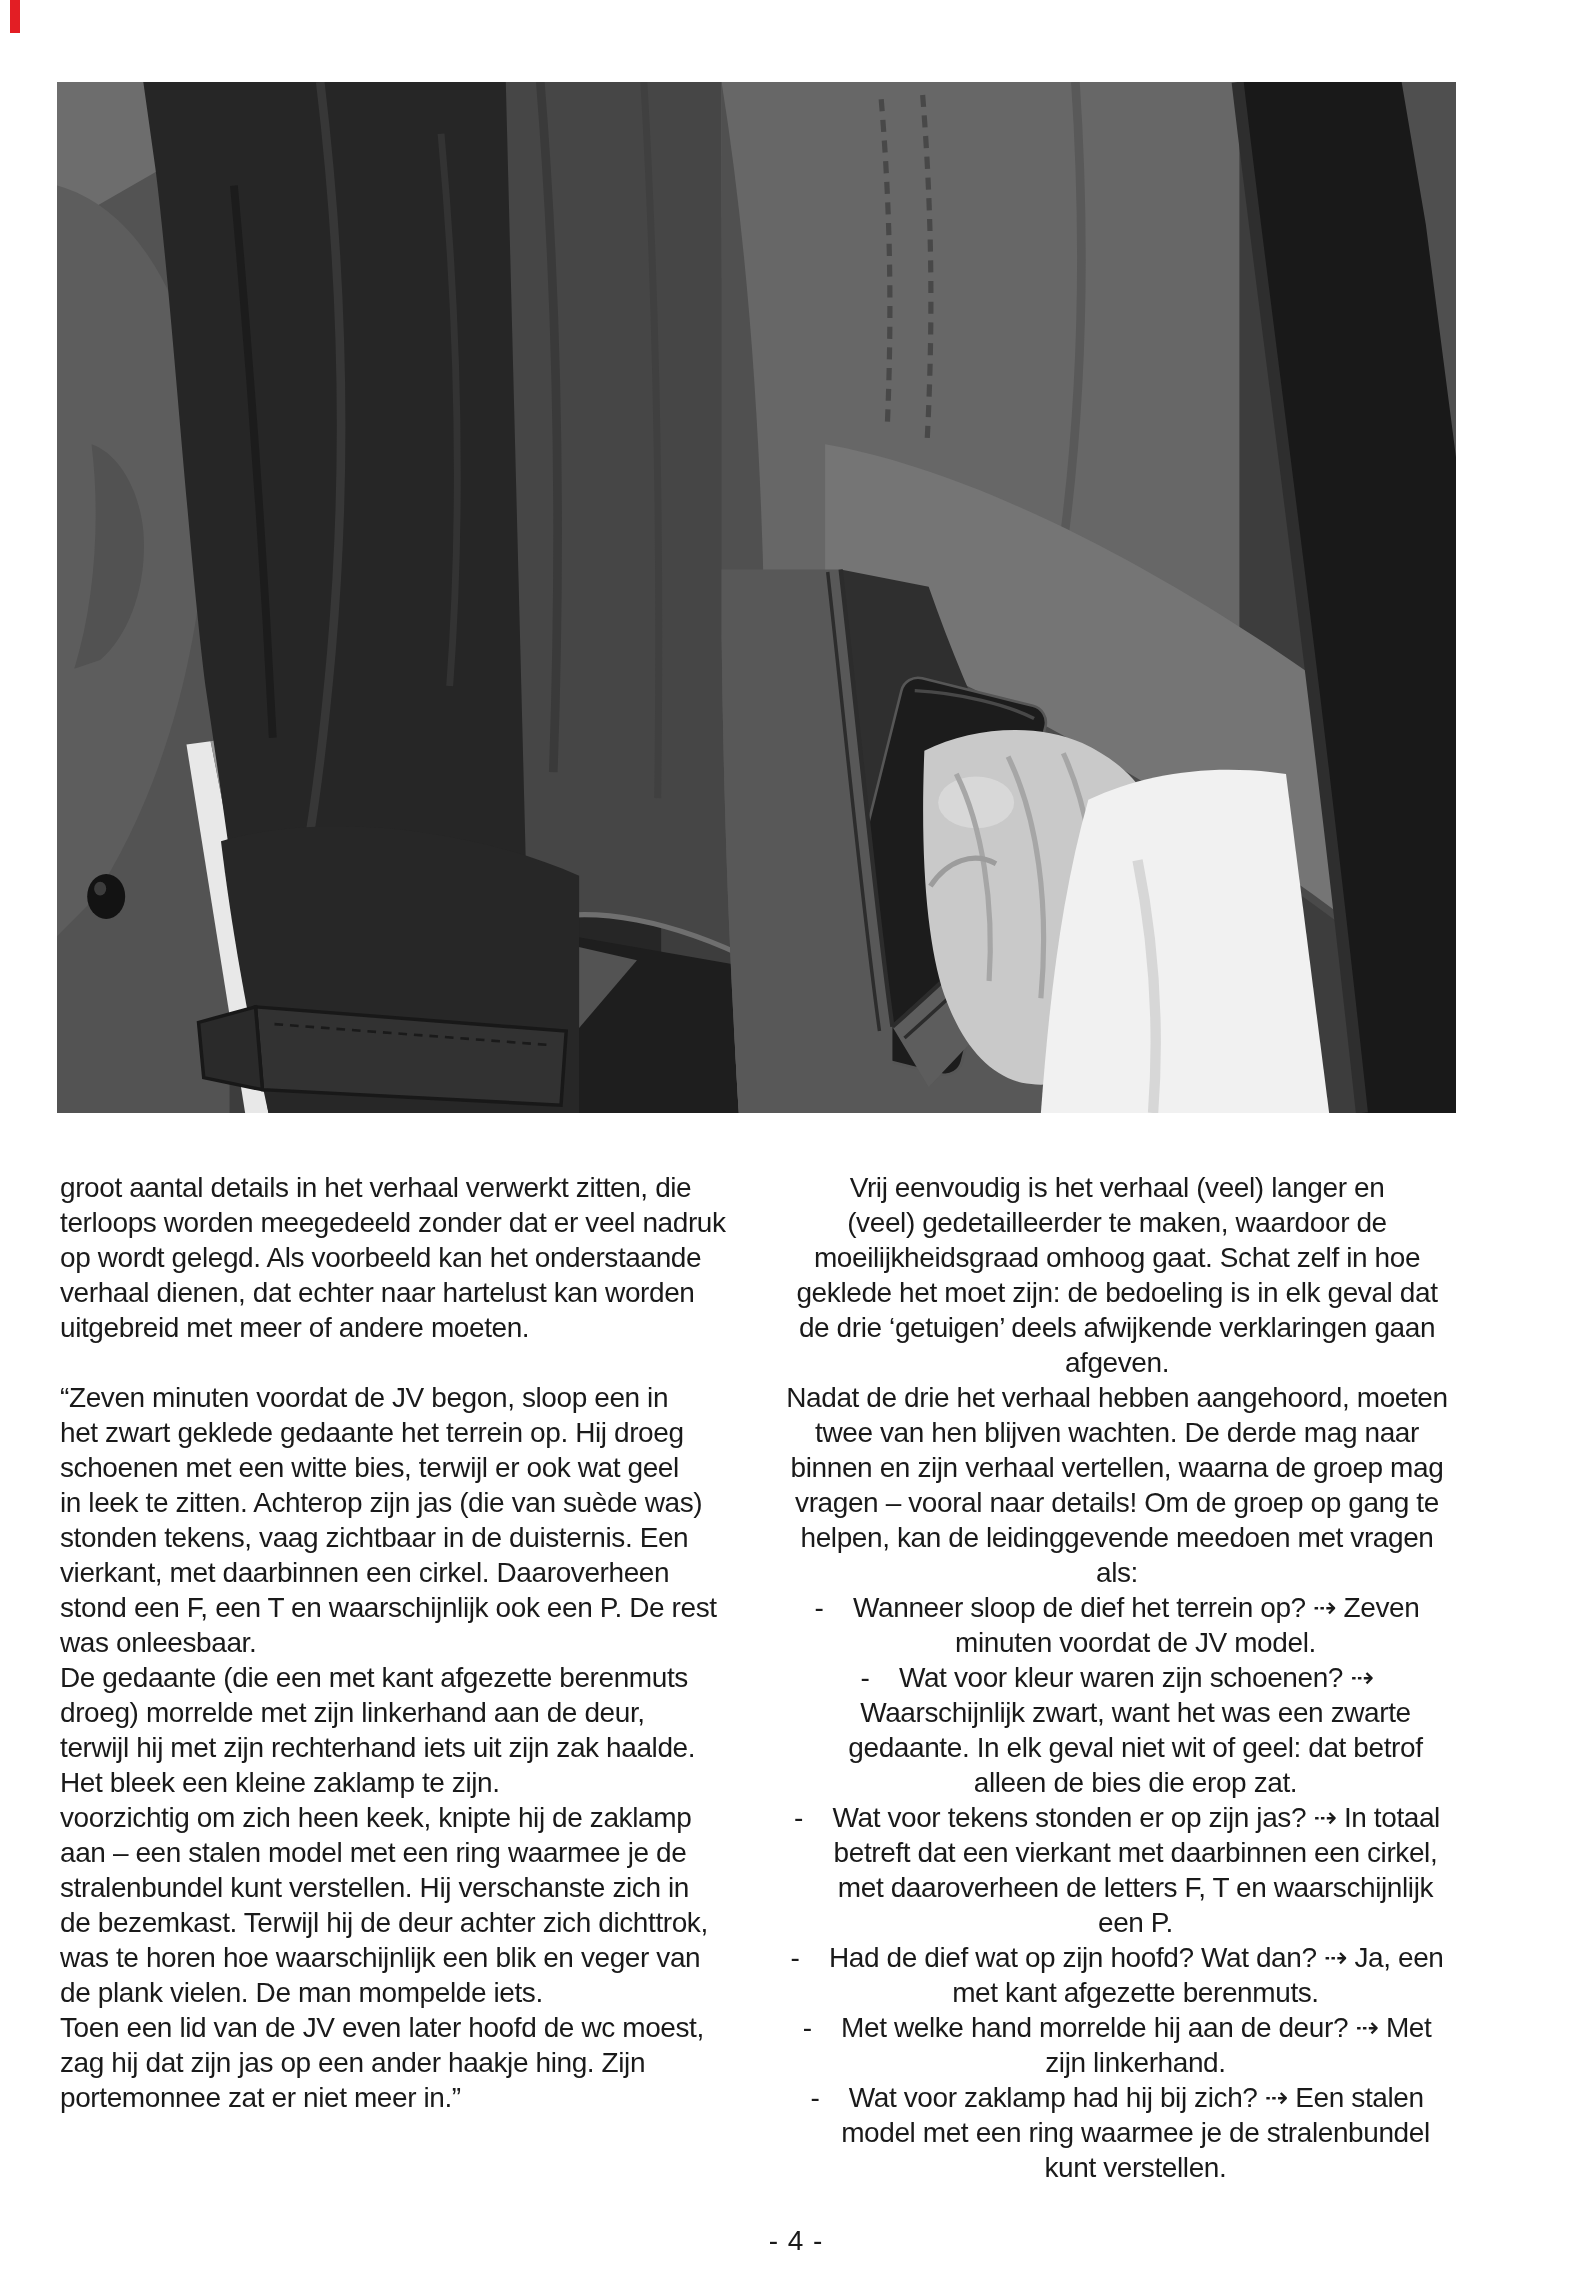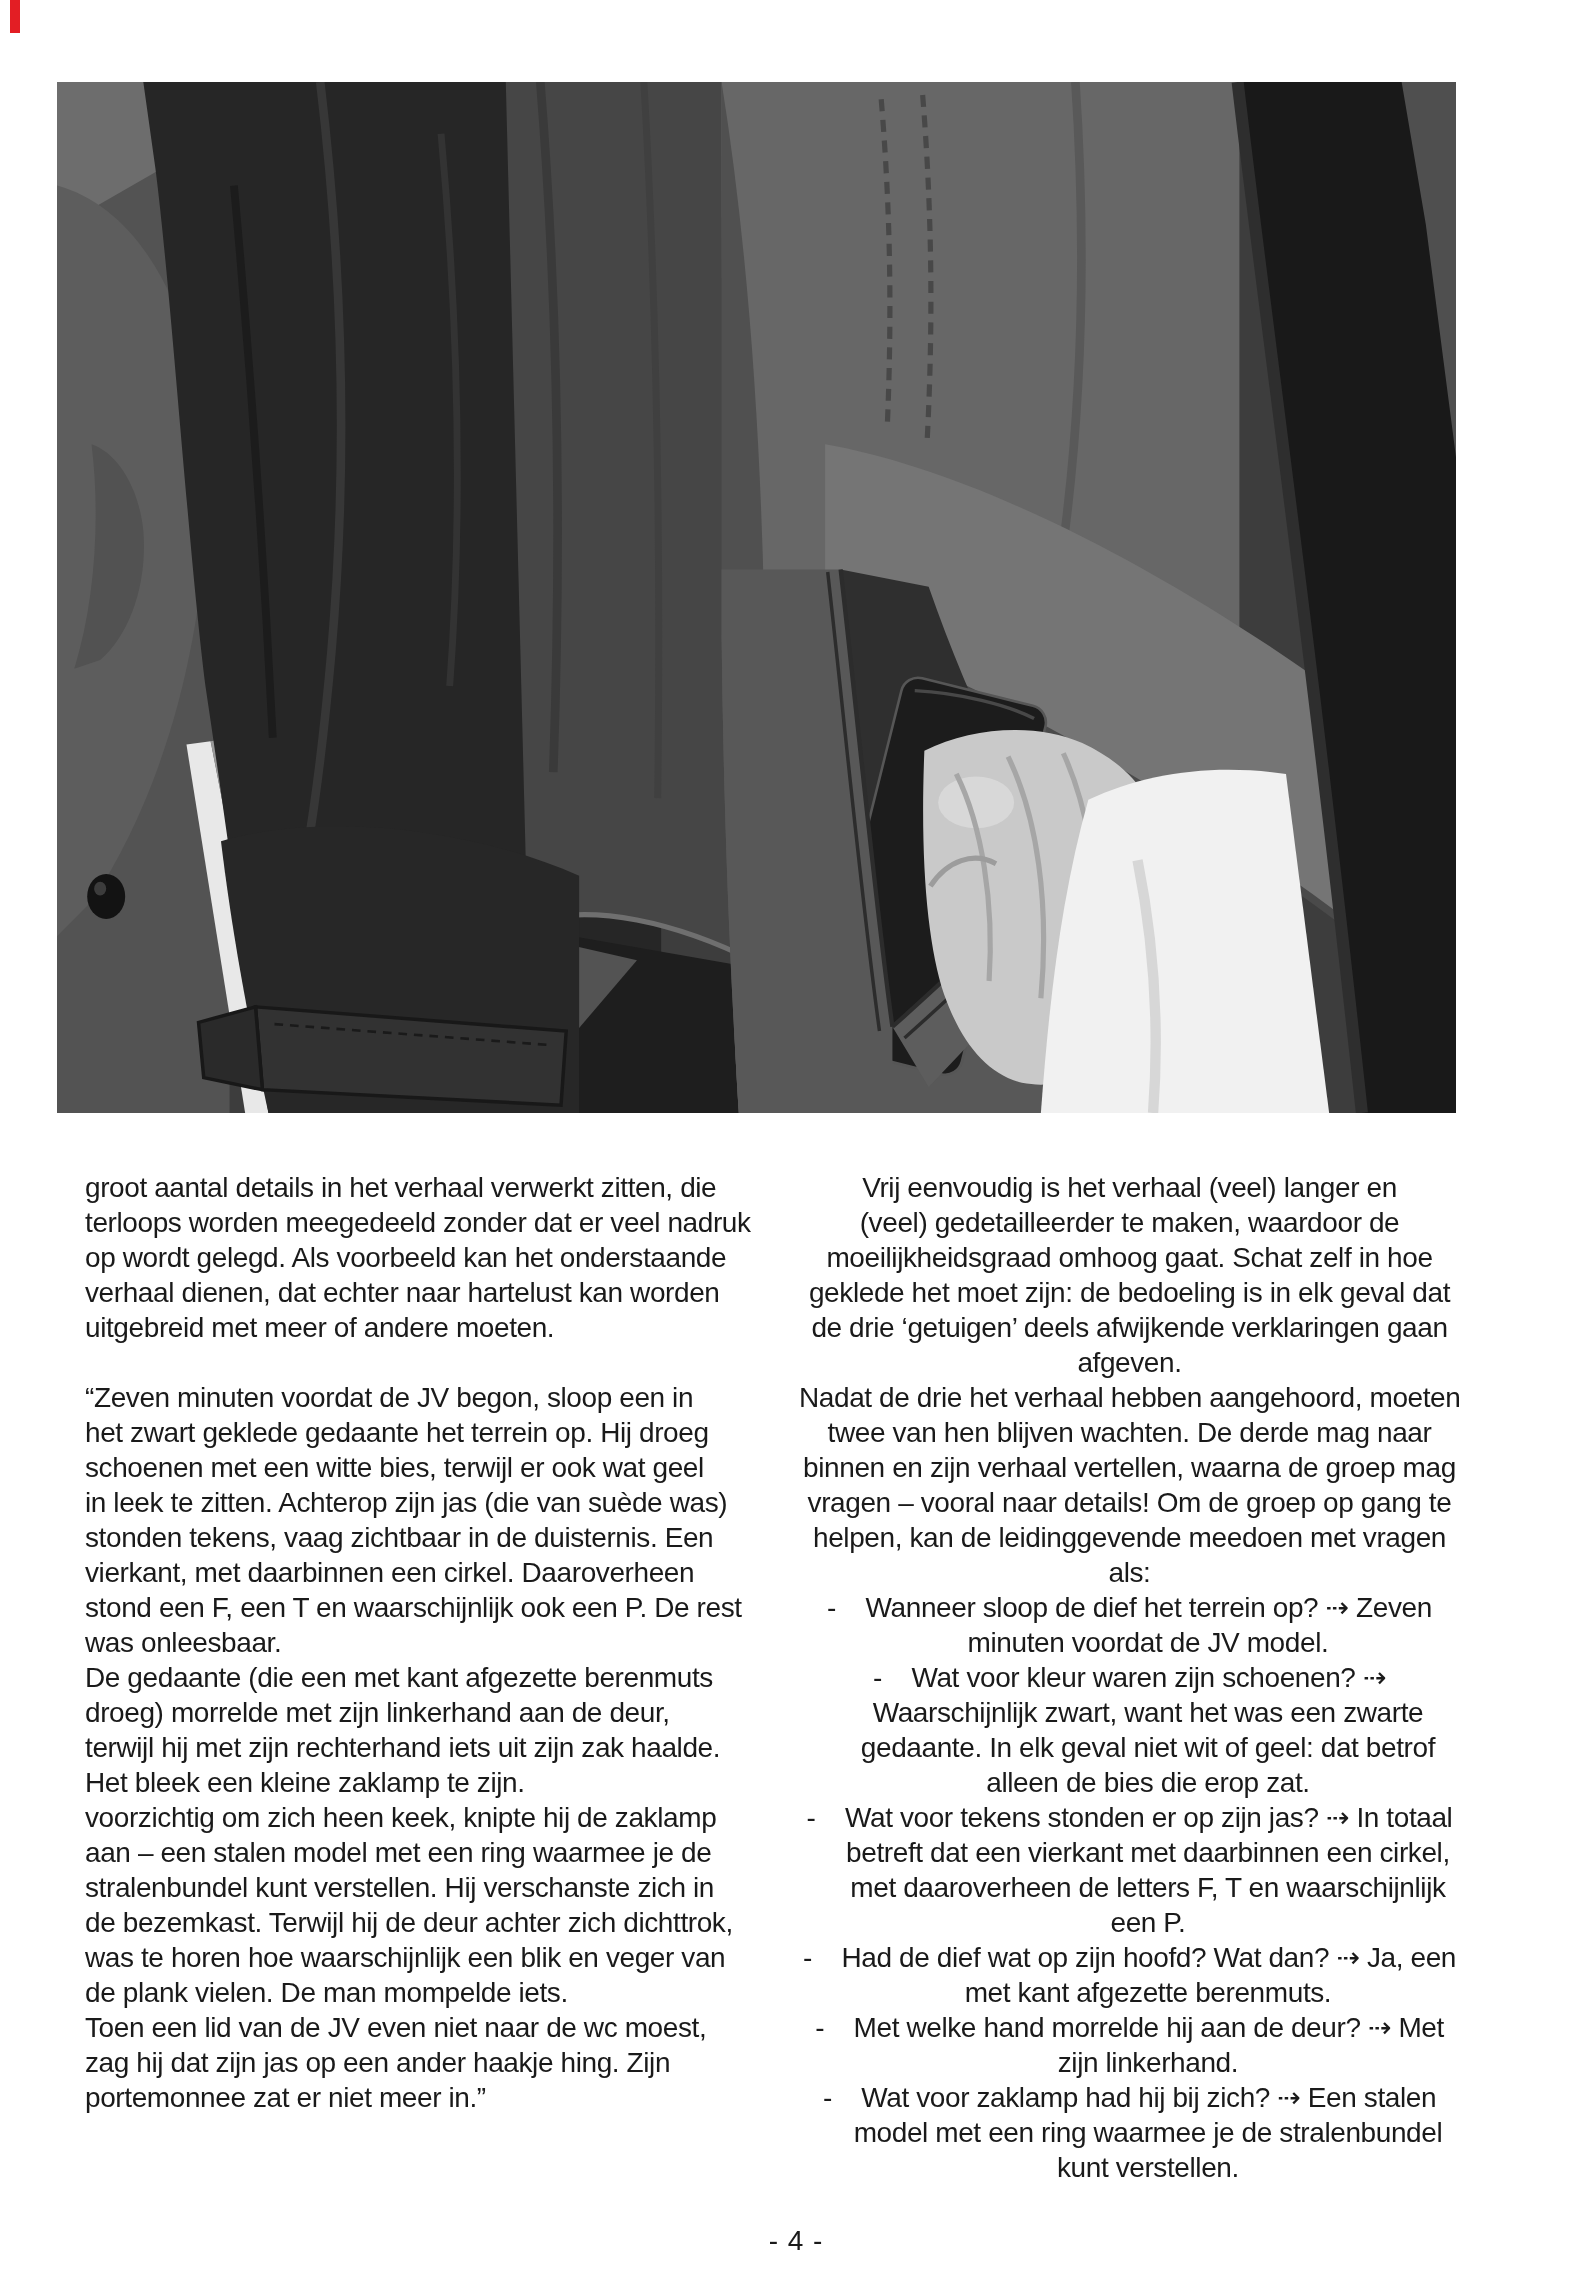--- a/index.html
+++ b/index.html
@@ -25,21 +25,21 @@
   }
   .photo svg { display: block; width: 100%; height: 100%; }
   .col {
     position: absolute;
     top: 1170px;
     font-size: 28px;
     line-height: 35px;
     letter-spacing: -0.4px;
     color: #1a1a1a;
   }
-  .col .line { white-space: pre; height: 35px; margin-left: 25px; }
+  .col .line { white-space: pre; height: 35px; }
   .col-left  { left: 60px;  width: 703px; }
   .col-right { left: 774px; width: 686px; text-align: center; }
   .page-number {
     position: absolute;
     top: 2225px; left: 0;
     width: 1592px;
     text-align: center;
     font-size: 28px;
     letter-spacing: 0.9px;
     color: #1a1a1a;
@@ -166,21 +166,21 @@
     <div class="line">De gedaante (die een met kant afgezette berenmuts</div>
     <div class="line">droeg) morrelde met zijn linkerhand aan de deur,</div>
     <div class="line">terwijl hij met zijn rechterhand iets uit zijn zak haalde.</div>
     <div class="line">Het bleek een kleine zaklamp te zijn.</div>
     <div class="line">voorzichtig om zich heen keek, knipte hij de zaklamp</div>
     <div class="line">aan – een stalen model met een ring waarmee je de</div>
     <div class="line">stralenbundel kunt verstellen. Hij verschanste zich in</div>
     <div class="line">de bezemkast. Terwijl hij de deur achter zich dichttrok,</div>
     <div class="line">was te horen hoe waarschijnlijk een blik en veger van</div>
     <div class="line">de plank vielen. De man mompelde iets.</div>
-    <div class="line">Toen een lid van de JV even niet naar de wc moest,</div>
+    <div class="line">Toen een lid van de JV even later hoofd de wc moest,</div>
     <div class="line">zag hij dat zijn jas op een ander haakje hing. Zijn</div>
     <div class="line">portemonnee zat er niet meer in.”</div>
   </div>
 <div class="col col-right">
     <div class="line">Vrij eenvoudig is het verhaal (veel) langer en</div>
     <div class="line">(veel) gedetailleerder te maken, waardoor de</div>
     <div class="line">moeilijkheidsgraad omhoog gaat. Schat zelf in hoe</div>
     <div class="line">geklede het moet zijn: de bedoeling is in elk geval dat</div>
     <div class="line">de drie ‘getuigen’ deels afwijkende verklaringen gaan</div>
     <div class="line">afgeven.</div>

